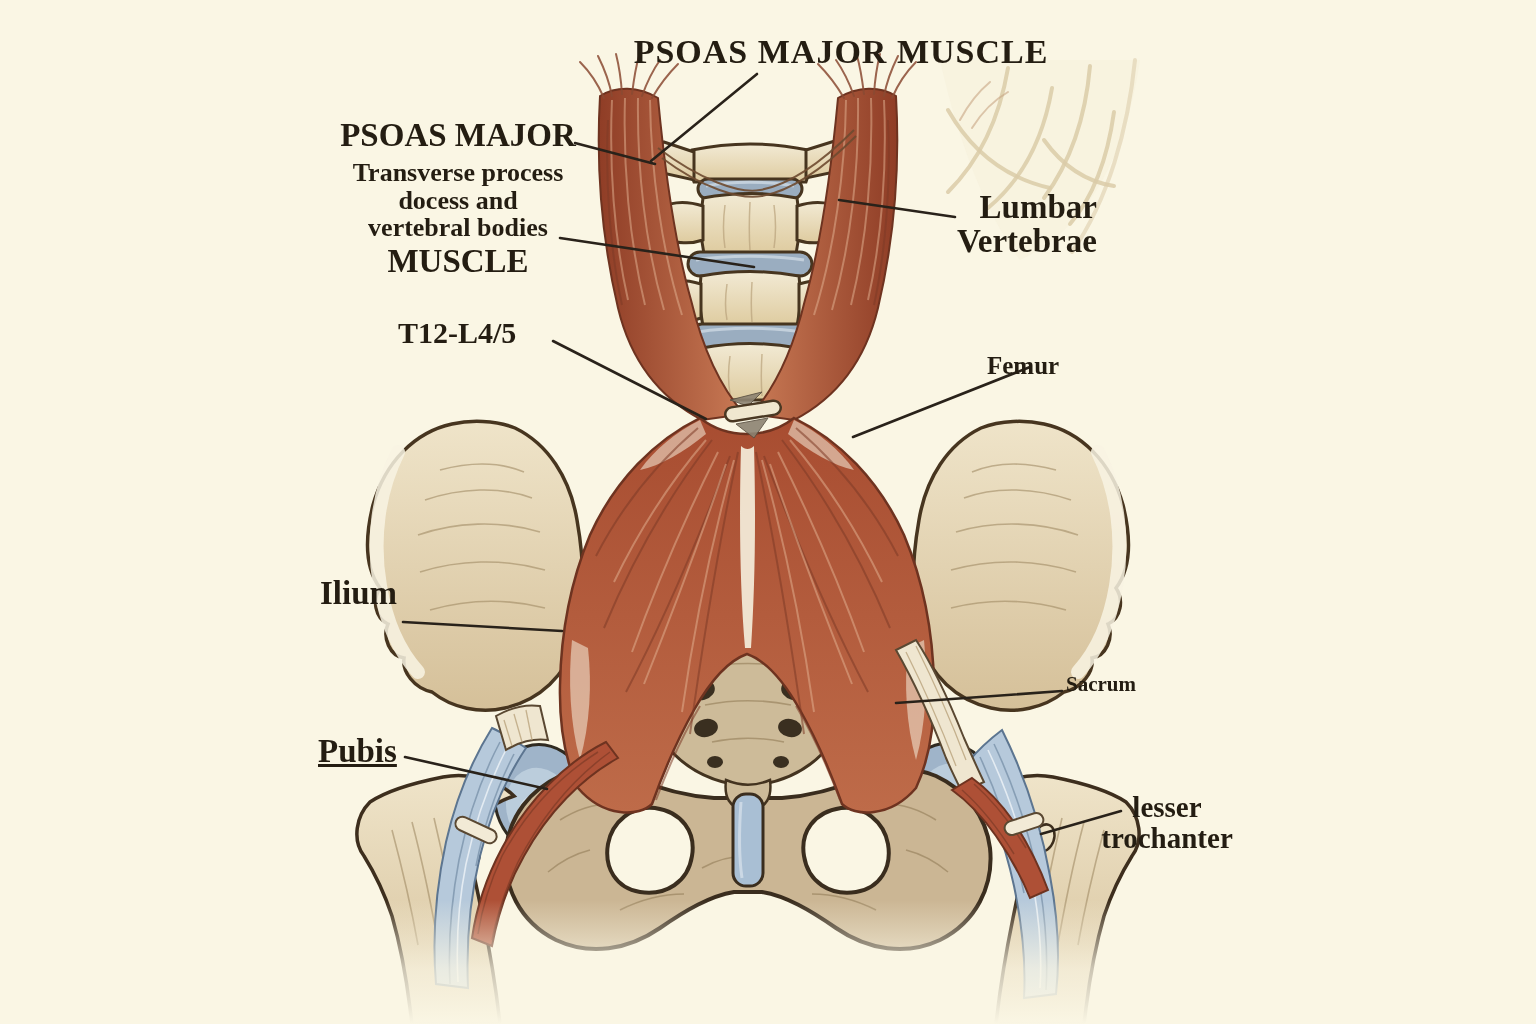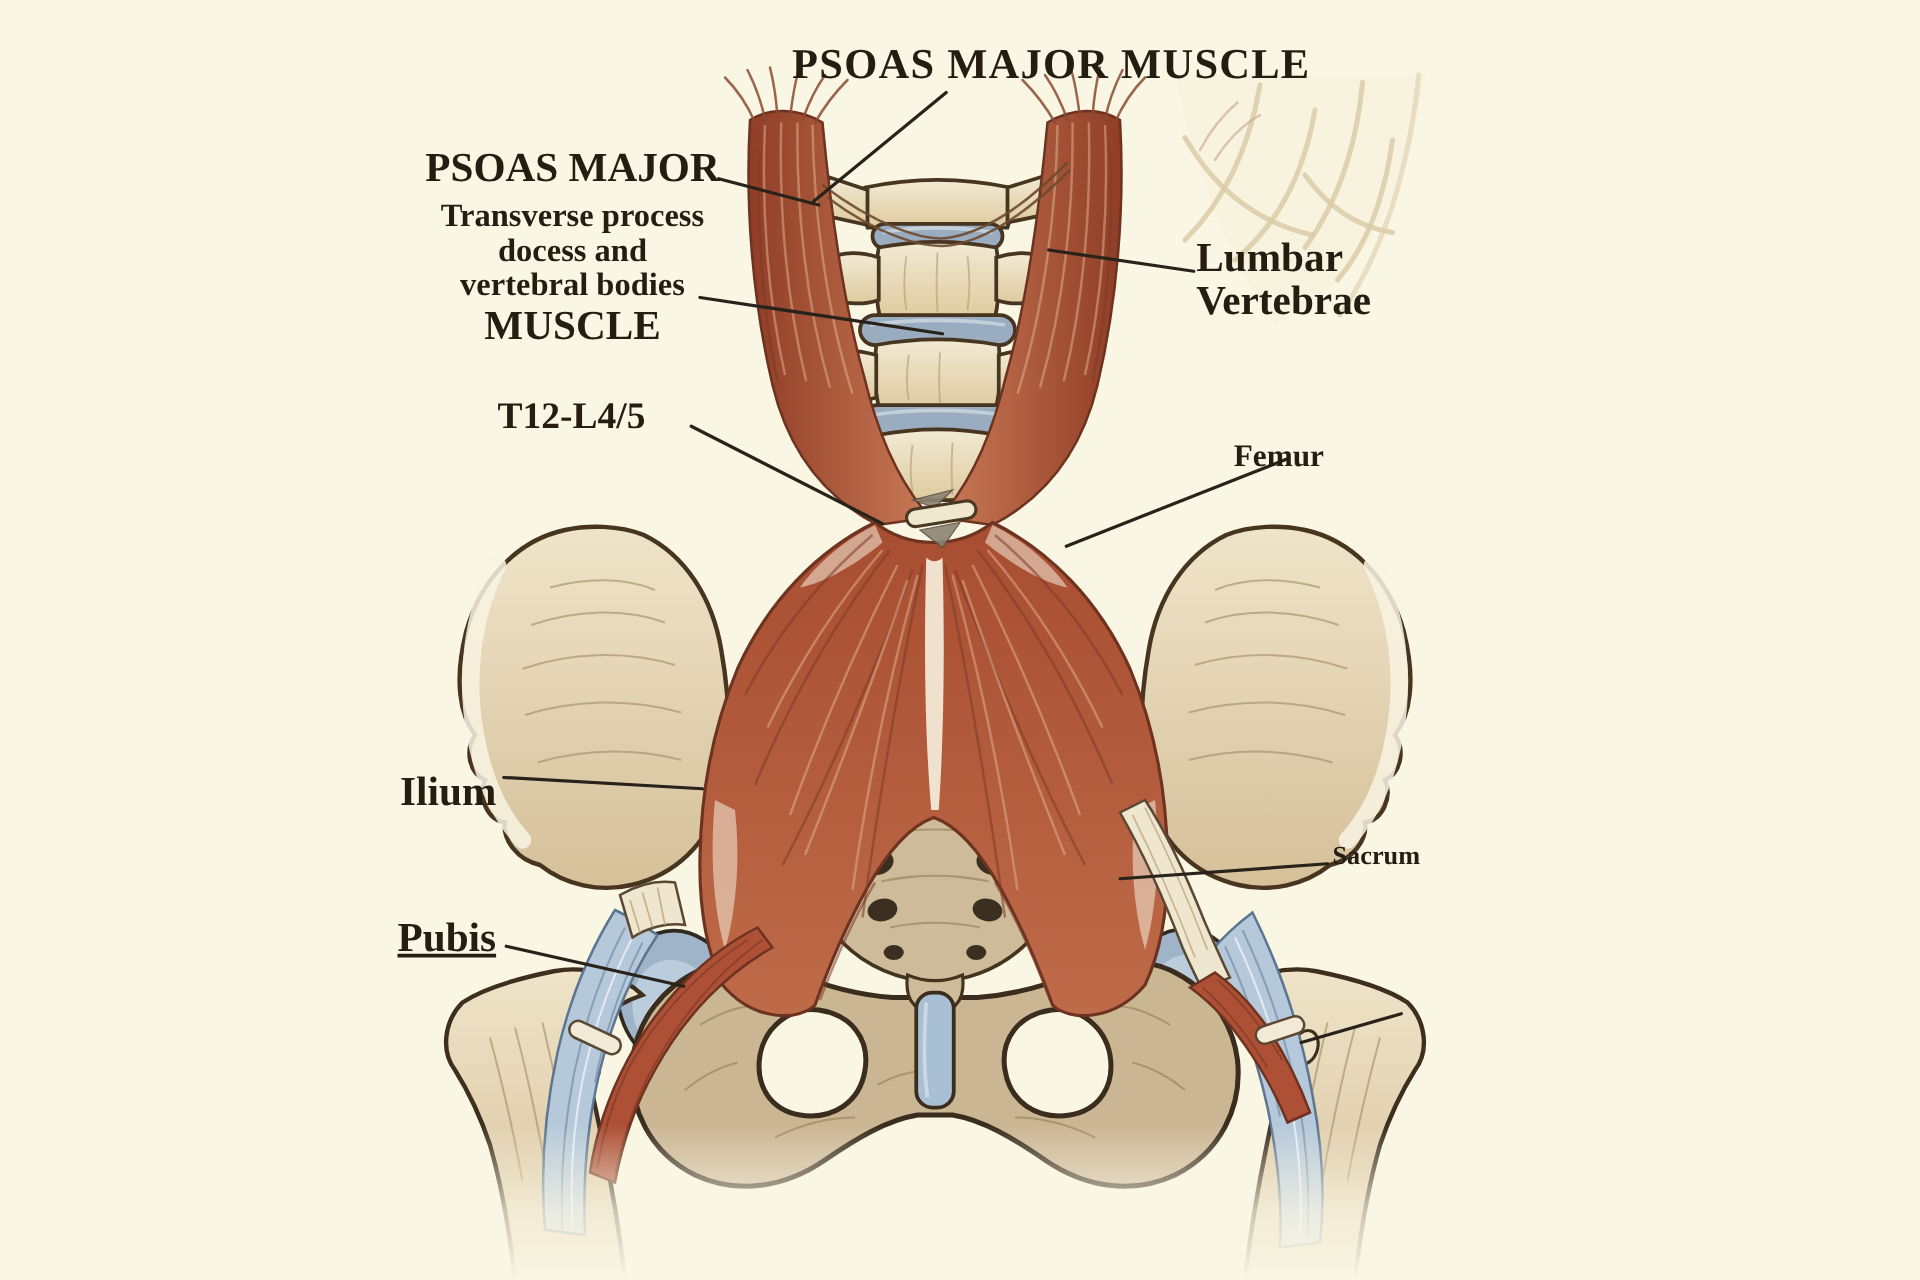--- a/index.html
+++ b/index.html
@@ -6,21 +6,21 @@
     --bg:#FAF6E4; --ink:#29221A; --text:#241D12;
     --bone:#EDE2C6; --boneShade:#D9C7A3; --boneDeep:#CBB694;
     --outline:#47351F; --muscle:#B05A3C; --muscleDark:#7E3A26; --muscleLight:#D88F6F;
     --fascia:#F2E9D6; --blue:#B6C9DB; --blueDark:#5C7590; --blueLight:#D8E3EC;
     --hole:#3A2F20; --notch:#66543E; --sketch:#DACBA8;
   }
   html,body{margin:0;padding:0;background:var(--bg);}
   .stage{position:relative;width:1536px;height:1024px;background:var(--bg);overflow:hidden;
          font-family:"Liberation Serif","DejaVu Serif",serif;}
   .stage svg{position:absolute;inset:0;}
-  .lbl{position:absolute;color:var(--text);font-weight:600;white-space:nowrap;line-height:1.08;}
+  .lbl{position:absolute;color:var(--text);font-weight:600;white-space:nowrap;line-height:1.08;text-align:right;}
   .lbl.center{transform:translateX(-50%);text-align:center;}
   .leader{stroke:var(--ink);stroke-width:2.6;stroke-linecap:round;fill:none;}
   .sketch{stroke:var(--sketch);stroke-width:4;fill:none;opacity:.85;stroke-linecap:round;}
   .hatch{stroke:#A08A64;stroke-width:1.6;fill:none;opacity:.6;}
   .rhatch{stroke:#97815C;stroke-width:1.6;fill:none;opacity:.65;}
   .fiberL{stroke:#E3B394;stroke-width:2;fill:none;opacity:.5;}
   .fiberD{stroke:#7E3A26;stroke-width:2;fill:none;opacity:.55;}
   .tuft{stroke:#8A4A32;stroke-width:2;fill:none;opacity:.85;stroke-linecap:round;}
   .tuft2{stroke:#C8A584;stroke-width:2;fill:none;opacity:.6;stroke-linecap:round;}
   .ligline{stroke:#7F97AE;stroke-width:1.6;fill:none;opacity:.85;}
@@ -323,20 +323,24 @@
 
   <div class="lbl" style="left:398px;top:317px;font-size:30px;">T12-L4/5</div>
 
   <div class="lbl" style="left:957px;top:190px;font-size:33px;line-height:34px;">
     <div>Lumbar</div>
     <div>Vertebrae</div>
   </div>
 
   <div class="lbl" style="left:987px;top:352px;font-size:25px;">Femur</div>
 
-  <div class="lbl" style="left:320px;top:617px;font-size:33px;">Ilium</div>
+  <div class="lbl" style="left:320px;top:576px;font-size:33px;">Ilium</div>
 
   <div class="lbl" style="left:1066px;top:673px;font-size:21px;">Sacrum</div>
 
   <div class="lbl" style="left:318px;top:734px;font-size:33px;text-decoration:underline;">Pubis</div>
 
+  <div class="lbl center" style="left:1167px;top:792px;font-size:29px;line-height:31px;">
+    <div>lesser</div>
+    <div>trochanter</div>
+  </div>
 
 </div>
 
 </body></html>

